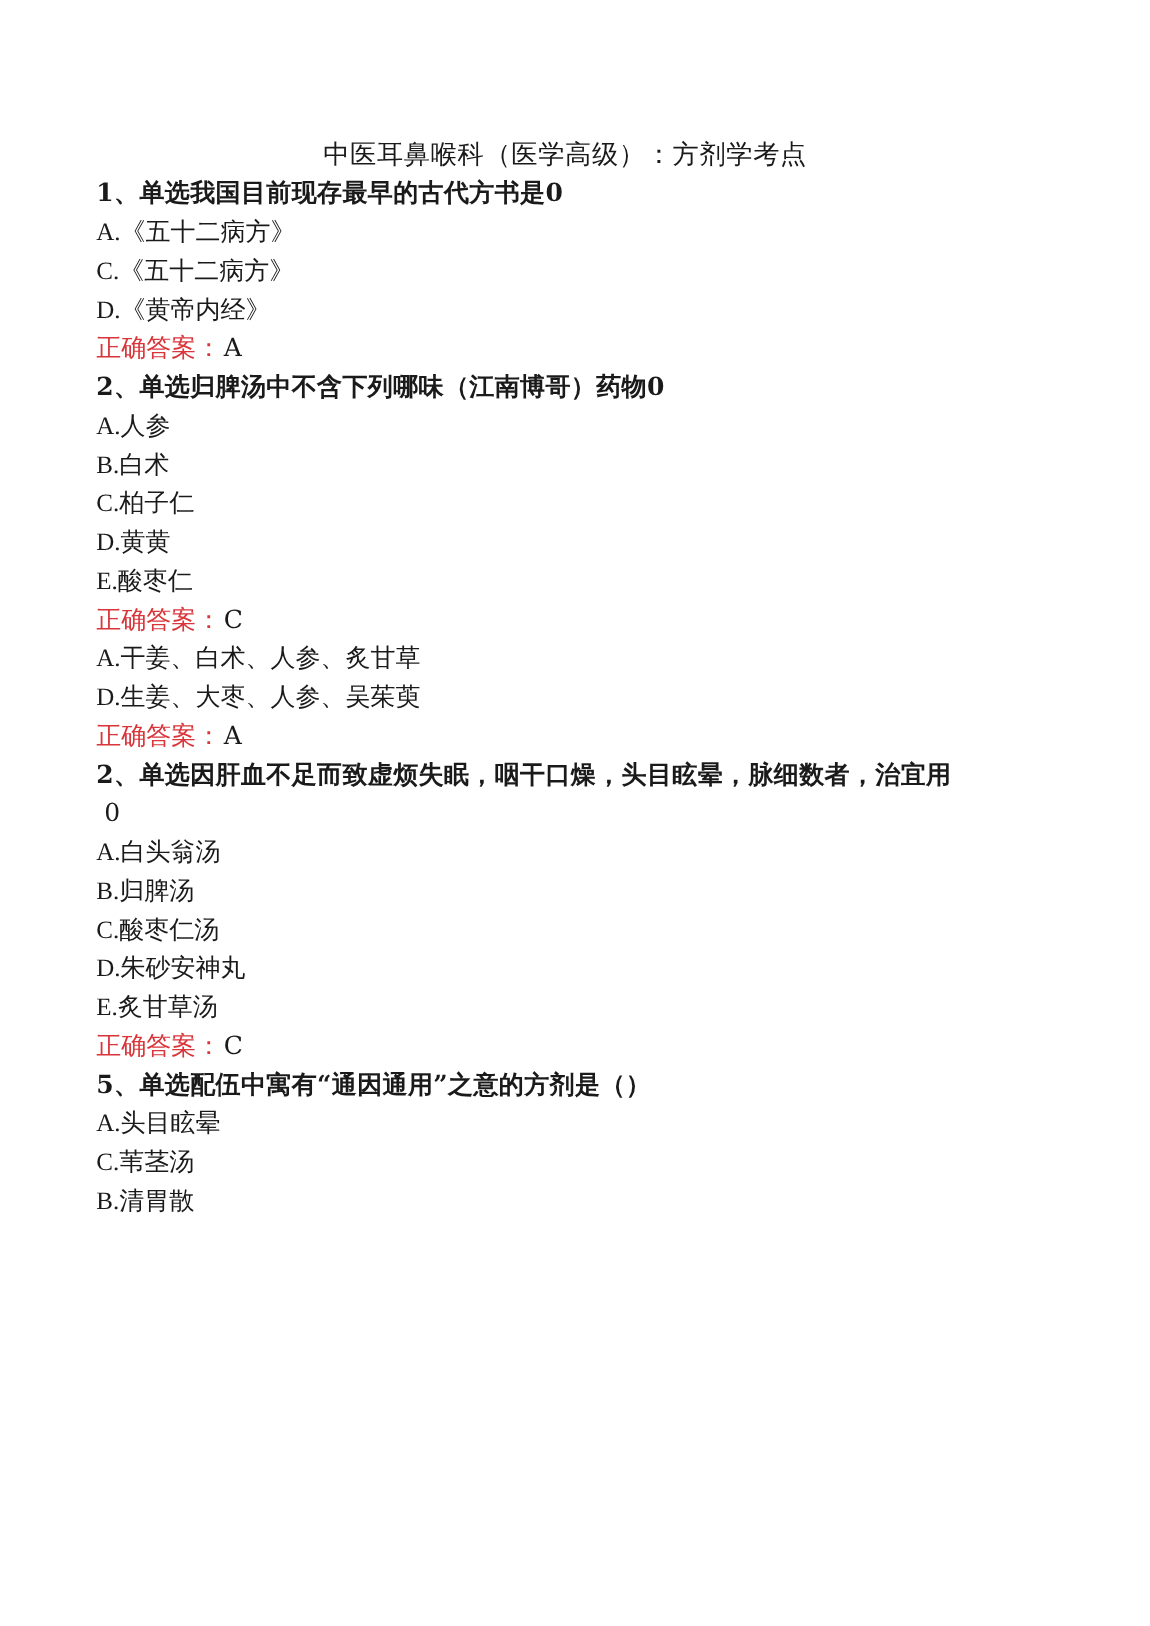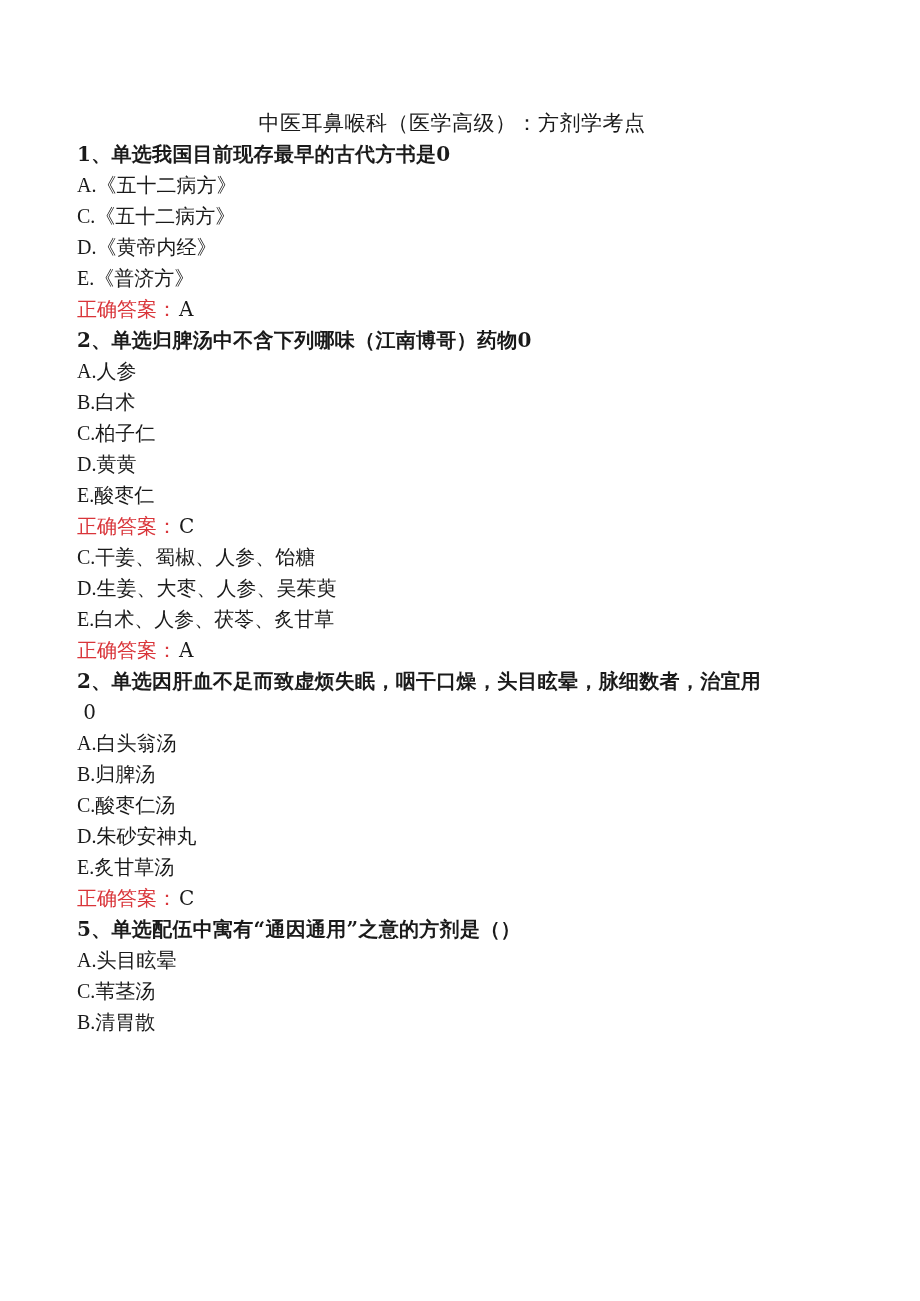--- a/index.html
+++ b/index.html
@@ -65,38 +65,36 @@
 <div class="page">
   <div class="doc-title">中医耳鼻喉科（医学高级）：方剂学考点</div>
 
   <div class="content">
 
     <div>
       <div class="line question-stem">1、单选我国目前现存最早的古代方书是0</div>
       <div class="line"><span class="opt-letter">A.</span><span>《五十二病方》</span></div>
       <div class="line"><span class="opt-letter">C.</span><span>《五十二病方》</span></div>
       <div class="line"><span class="opt-letter">D.</span><span>《黄帝内经》</span></div>
-      <div class="line"><span class="opt-letter">E.</span><span>《普济方》</span></div>
       <div class="line answer"><span>正确答案：</span><span class="answer-value">A</span></div>
     </div>
 
     <div>
       <div class="line question-stem">2、单选归脾汤中不含下列哪味（江南博哥）药物0</div>
       <div class="line"><span class="opt-letter">A.</span><span>人参</span></div>
       <div class="line"><span class="opt-letter">B.</span><span>白术</span></div>
       <div class="line"><span class="opt-letter">C.</span><span>柏子仁</span></div>
       <div class="line"><span class="opt-letter">D.</span><span>黄黄</span></div>
       <div class="line"><span class="opt-letter">E.</span><span>酸枣仁</span></div>
       <div class="line answer"><span>正确答案：</span><span class="answer-value">C</span></div>
     </div>
 
     <div>
-      <div class="line"><span class="opt-letter">C.</span><span>干姜、蜀椒、人参、饴糖</span></div>
+      <div class="line"><span class="opt-letter">A.</span><span>干姜、白术、人参、炙甘草</span></div>
       <div class="line"><span class="opt-letter">D.</span><span>生姜、大枣、人参、吴茱萸</span></div>
-      <div class="line"><span class="opt-letter">E.</span><span>白术、人参、茯苓、炙甘草</span></div>
       <div class="line answer"><span>正确答案：</span><span class="answer-value">A</span></div>
     </div>
 
     <div>
       <div class="line question-stem">2、单选因肝血不足而致虚烦失眠，咽干口燥，头目眩晕，脉细数者，治宜用</div>
       <div class="line" style="white-space: pre;"> 0</div>
       <div class="line"><span class="opt-letter">A.</span><span>白头翁汤</span></div>
       <div class="line"><span class="opt-letter">B.</span><span>归脾汤</span></div>
       <div class="line"><span class="opt-letter">C.</span><span>酸枣仁汤</span></div>
       <div class="line"><span class="opt-letter">D.</span><span>朱砂安神丸</span></div>

